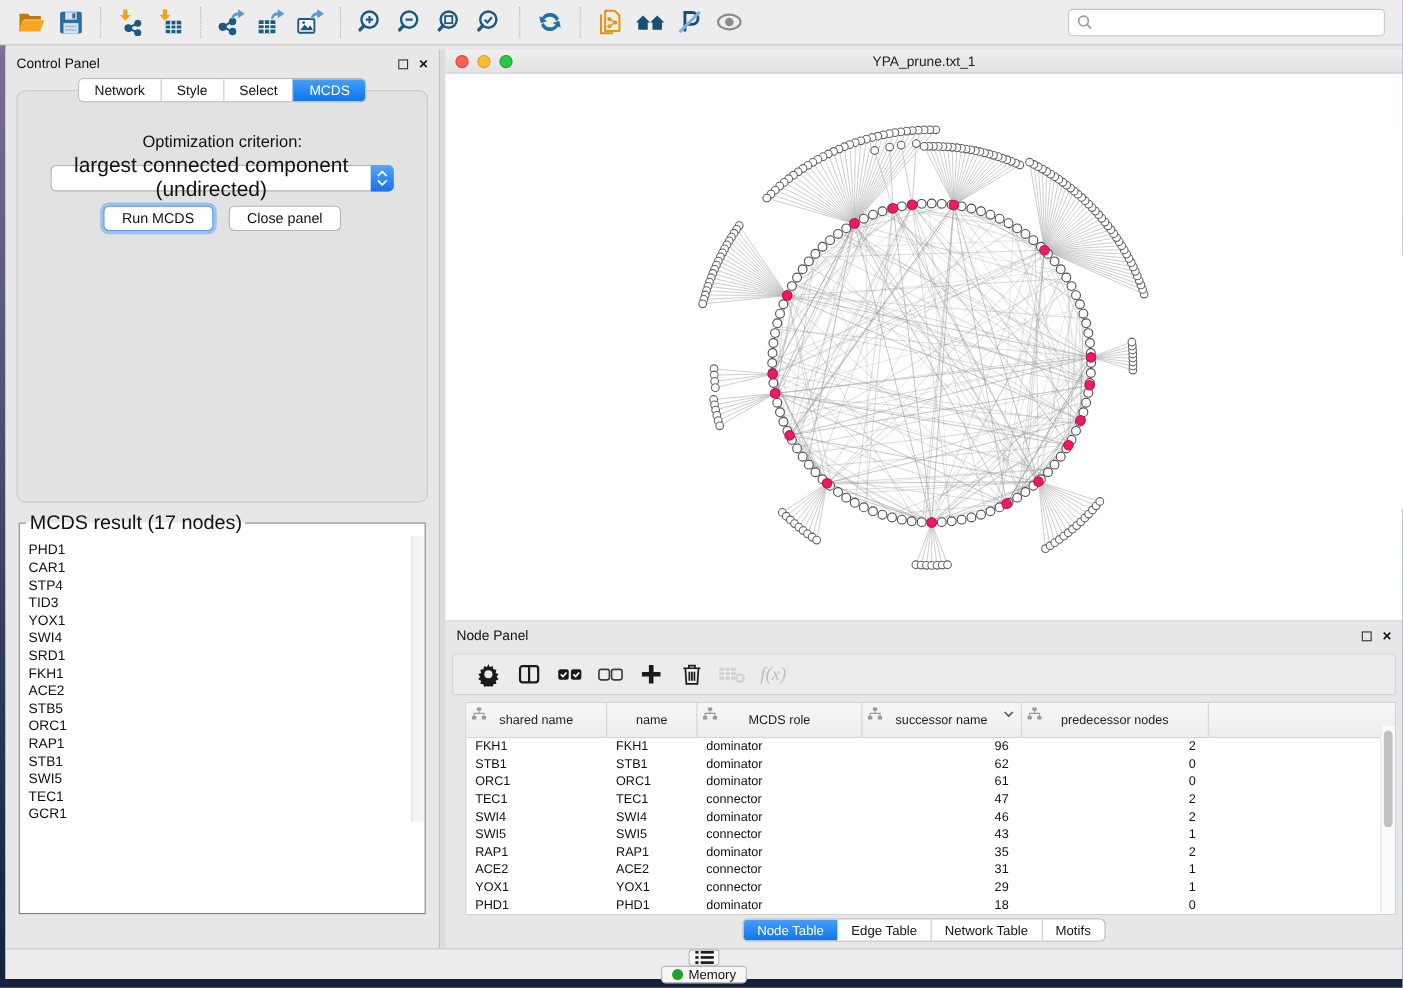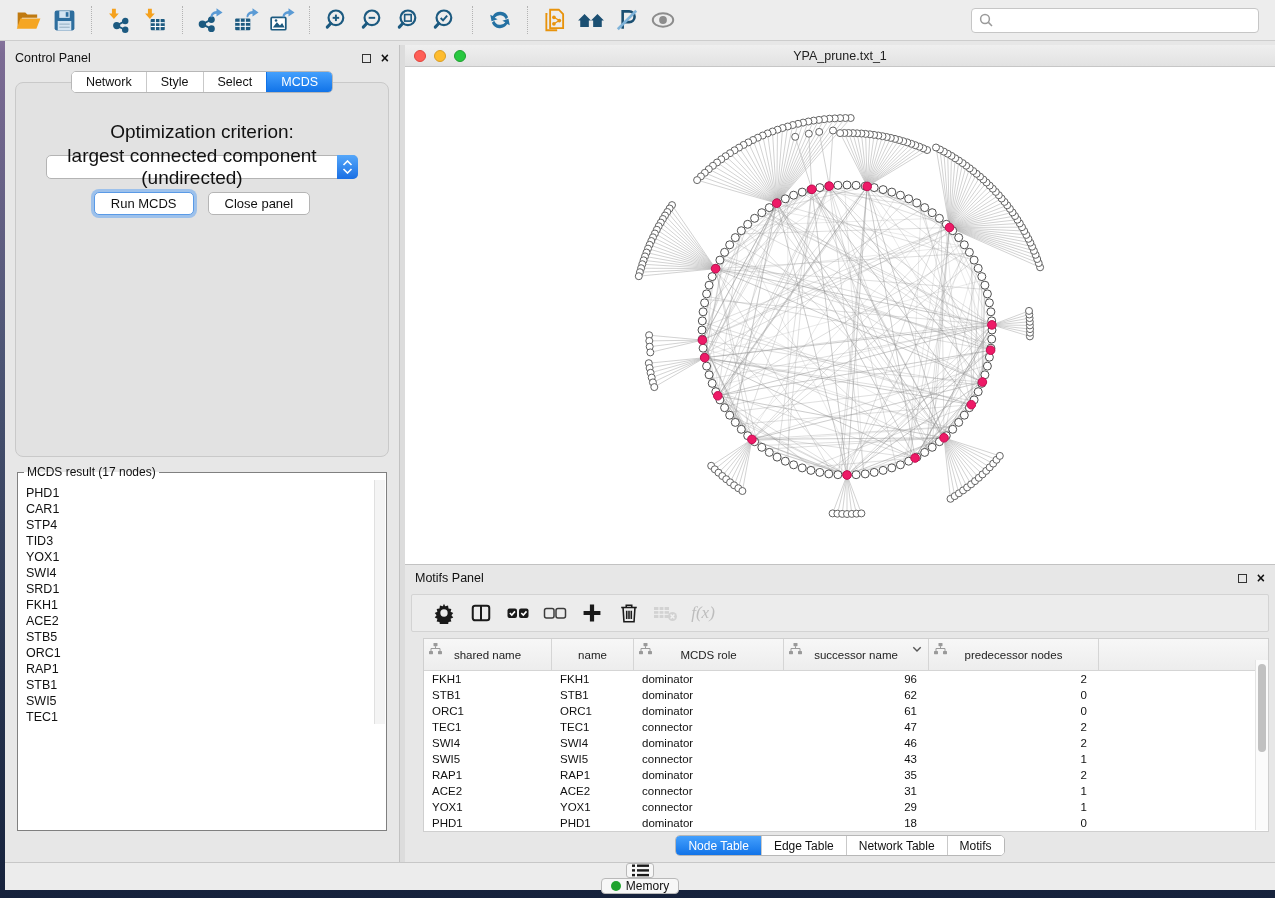--- a/index.html
+++ b/index.html
@@ -36,34 +36,34 @@
   .close-x { font-size:14px; font-weight:bold; color:#111; line-height:9px; }
   .cp-tabs { display:flex; justify-content:center; position:relative; z-index:2; }
   .seg { display:flex; border:1px solid #b7b7b7; border-radius:5px; overflow:hidden; background:#fff; height:22px; }
   .seg .tab { padding:0 14px; font-size:12.5px; display:flex; align-items:center; border-left:1px solid #c9c9c9; background:#fff; color:#111; cursor:default; }
   .seg .tab:first-child { border-left:none; }
   .seg .tab.active { background:linear-gradient(#44a0fd,#1173e8); color:#fff; border-left-color:#1173e8; }
   .cp-group {
     margin:-11px 10px 0 10px; height:375px; border:1px solid #c9c9c9; border-radius:8px;
     background:#e2e2e2; padding-top:30px; text-align:center;
   }
-  .opt-label { font-size:19px; margin-top:8px; }
+  .opt-label { font-size:15px; margin-top:8px; }
   .dropdown {
     width:312px; height:24px; margin:12px auto 0 auto; background:#fff; border:1px solid #b4b4b4; border-radius:5px;
     display:flex; align-items:center; font-size:19px; position:relative;
   }
   .dropdown .dd-text { flex:1; text-align:center; padding-right:20px; }
   .dd-stepper { position:absolute; right:-1px; top:-1px; bottom:-1px; width:21px; border-radius:0 5px 5px 0;
     background:linear-gradient(#55a7fa,#1a6fe4); display:flex; flex-direction:column; align-items:center; justify-content:center; gap:2px; }
   .btn-row { display:flex; justify-content:center; gap:14px; margin-top:13px; }
   .cp-btn { height:23px; padding:0 16px; font-size:13px; background:#fff; border:1px solid #b5b5b5; border-radius:5px;
     font-family:"Liberation Sans",sans-serif; color:#111; }
   .cp-btn.focused { border-color:#5a9ae6; box-shadow:0 0 0 3px rgba(120,175,240,.65); }
   .result-fieldset { margin:8px 12px 0 12px; height:366px; border:1px solid #808080; background:#fff; position:relative; padding:4px 0 0 0; }
-  .result-fieldset legend { font-size:12px; margin-left:6px; padding:0 3px; }
+  .result-fieldset legend { font-size:18px; margin-left:6px; padding:0 3px; }
   .result-list { font-size:12.5px; line-height:16px; padding:2px 0 0 8px; }
   .result-scroll { position:absolute; top:1px; bottom:1px; right:1px; width:11px; background:#f4f4f4; border-left:1px solid #e0e0e0; }
 
   
   .splitter { width:5px; background:#dcdcdc; }
   .right-col { flex:1; display:flex; flex-direction:column; min-width:0; }
 
   .network-window { height:520px; display:flex; flex-direction:column; border-bottom:1px solid #c2c2c2; }
   .nw-titlebar { height:22px; background:linear-gradient(#efefef,#e2e2e2); border-bottom:1px solid #c6c6c6;
     display:flex; align-items:center; position:relative; }
@@ -361,20 +361,21 @@
             <div>SWI4</div>
             <div>SRD1</div>
             <div>FKH1</div>
             <div>ACE2</div>
             <div>STB5</div>
             <div>ORC1</div>
             <div>RAP1</div>
             <div>STB1</div>
             <div>SWI5</div>
             <div>TEC1</div>
+            <div>GCR1</div>
           </div>
         <div class="result-scroll"></div>
       </fieldset>
     </div>
 
     <div class="splitter"></div>
 
     <div class="right-col">
       <div class="network-window">
         <div class="nw-titlebar">
@@ -1066,21 +1067,21 @@
               <circle cx="510.1" cy="391.0" r="4.3" fill="#ee1a67" stroke="#c40e52" stroke-width="1"></circle>
               <circle cx="566.3" cy="337.7" r="4.3" fill="#ee1a67" stroke="#c40e52" stroke-width="1"></circle>
               <circle cx="577.4" cy="315.0" r="4.3" fill="#ee1a67" stroke="#c40e52" stroke-width="1"></circle>
               <circle cx="585.6" cy="283.2" r="4.3" fill="#ee1a67" stroke="#c40e52" stroke-width="1"></circle>
             </svg>
           </div>
       </div>
 
       <div class="table-panel">
         <div class="panel-titlebar">
-          <span>Motifs Panel</span>
+          <span>Node Panel</span>
           <span class="spacer"></span>
           <span class="float-box"></span>
           <span class="close-x">×</span>
         </div>
         <div class="tp-toolbar" id="tp-toolbar">
             <div class="tp-tbtn">
               <span>
                 <svg width="22" height="22" viewBox="0 0 24 24">
                   <path fill="#1a1a1a" d="M12 1.8l1.3 2.9 3.1-.8.5 3.1 3.1.5-.8 3.1 2.9 1.4-2 2.5 2 2.5-2.9 1.3.8 3.1-3.1.5-.5 3.1-3.1-.8-1.3 2.9-1.3-2.9-3.1.8-.5-3.1-3.1-.5.8-3.1-2.9-1.3 2-2.5-2-2.5 2.9-1.4-.8-3.1 3.1-.5.5-3.1 3.1.8z"></path>
                   <circle cx="12" cy="12" r="4" fill="#ececec"></circle>

